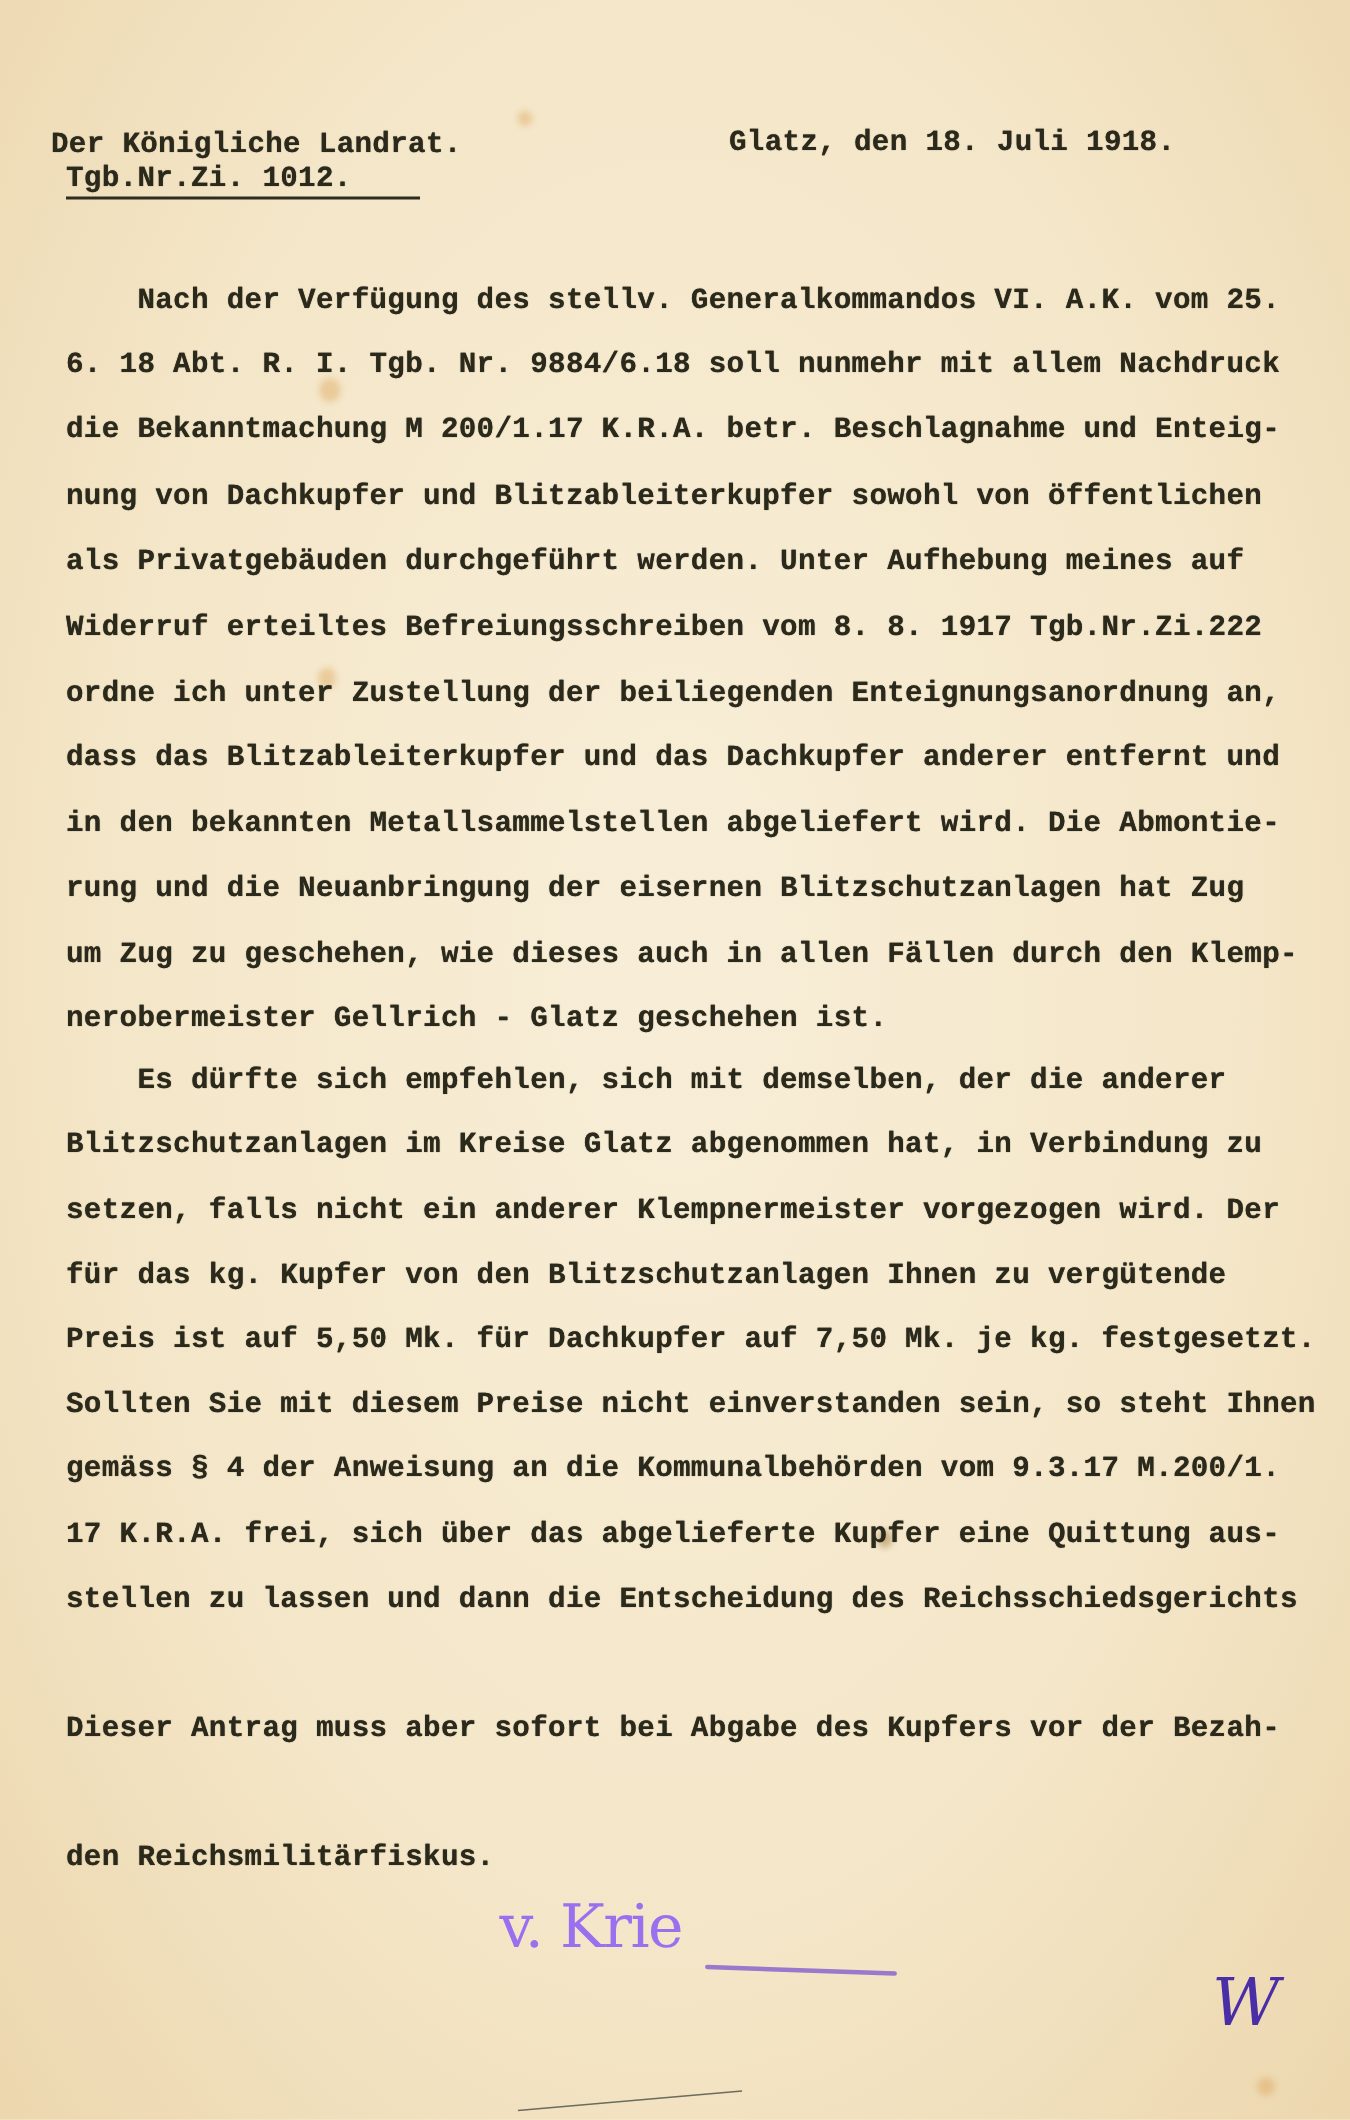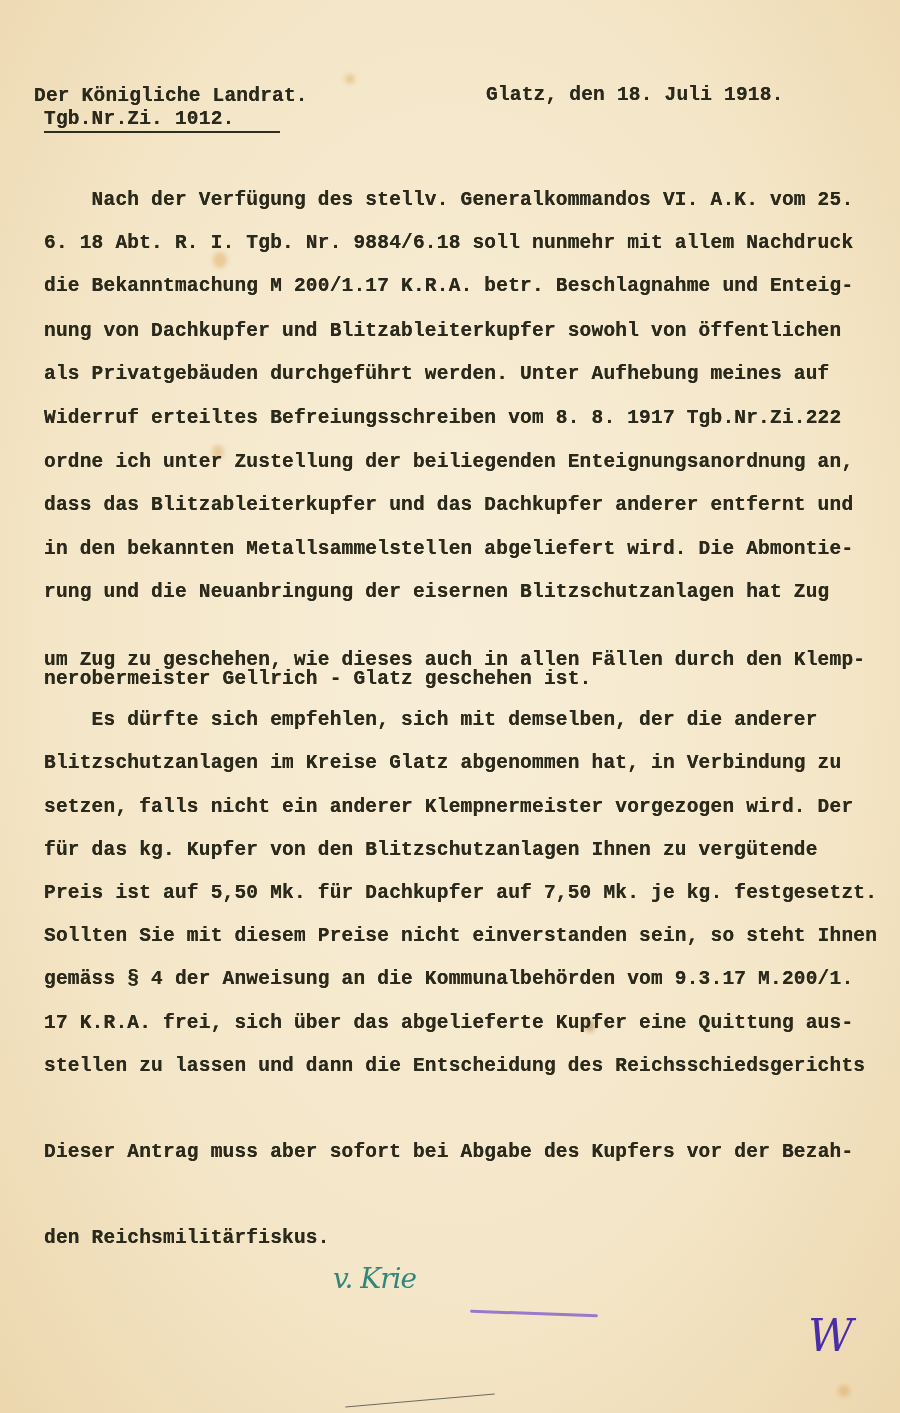--- a/index.html
+++ b/index.html
@@ -23,22 +23,22 @@
     color: #2a291b;
     text-shadow: 0 0 0.6px #3a3826;
   }
   .hdr-left { left: 34px; top: 84px; }
   .hdr-ref { left: 44px; top: 107px; }
   .hdr-ref-underline { position: absolute; left: 44px; top: 131px; width: 236px; height: 2px; background: #2e2d20; }
   .hdr-date { left: 486px; top: 83px; }
   .uline { text-decoration-thickness: 2px; text-underline-offset: 4px; }
   .sig {
     position: absolute; left: 333px; top: 1262px;
-    font-family: "DejaVu Serif", serif; font-style: italic;
-    font-size: 28px; color: #0f766e; opacity: 0.85;
+    font-family: "DejaVu Serif", serif; 
+    font-size: 40px; color: #8b5cf6; opacity: 0.85;
     letter-spacing: -1px;
   }
   .sig-tail { position: absolute; left: 470px; top: 1312px; width: 128px; height: 3px; background: #9a78cc; transform: rotate(2deg); border-radius: 2px; }
   .initial {
     position: absolute; left: 808px; top: 1310px;
     font-family: "DejaVu Serif", serif; font-style: italic;
     font-size: 44px; color: #4a2ea8;
   }
   .stain { position: absolute; border-radius: 50%; background: rgba(214,150,60,0.35); filter: blur(2px); }
   .pencil { position: absolute; left: 345px; top: 1400px; width: 150px; height: 1px; background: #6b6b5e; transform: rotate(-5deg); }
@@ -62,21 +62,21 @@
   <div class="line" style="left:44px;top:188px;">    Nach der Verfügung des stellv. Generalkommandos VI. A.K. vom 25.</div>
   <div class="line" style="left:44px;top:231px;">6. 18 Abt. R. I. Tgb. Nr. 9884/6.18 soll nunmehr mit allem Nachdruck</div>
   <div class="line" style="left:44px;top:274px;">die Bekanntmachung M 200/1.17 K.R.A. betr. Beschlagnahme und Enteig-</div>
   <div class="line" style="left:44px;top:319px;">nung von Dachkupfer und Blitzableiterkupfer sowohl von öffentlichen</div>
   <div class="line" style="left:44px;top:362px;">als Privatgebäuden durchgeführt werden. Unter Aufhebung meines auf</div>
   <div class="line" style="left:44px;top:406px;">Widerruf erteiltes Befreiungsschreiben vom 8. 8. 1917 Tgb.Nr.Zi.222</div>
   <div class="line" style="left:44px;top:450px;">ordne ich unter Zustellung der beiliegenden Enteignungsanordnung an,</div>
   <div class="line" style="left:44px;top:493px;">dass das Blitzableiterkupfer und das Dachkupfer anderer entfernt und</div>
   <div class="line" style="left:44px;top:537px;">in den bekannten Metallsammelstellen abgeliefert wird. Die Abmontie-</div>
   <div class="line" style="left:44px;top:580px;">rung und die Neuanbringung der eisernen Blitzschutzanlagen hat Zug</div>
-  <div class="line" style="left:44px;top:648px;">um Zug zu geschehen, wie dieses auch in allen Fällen durch den Klemp-</div>
+  <div class="line" style="left:44px;top:624px;">um Zug zu geschehen, wie dieses auch in allen Fällen durch den Klemp-</div>
   <div class="line" style="left:44px;top:667px;text-align:right;">nerobermeister Gellrich - Glatz geschehen ist.</div>
 
   <div class="line" style="left:44px;top:708px;">    Es dürfte sich empfehlen, sich mit demselben, der die anderer</div>
   <div class="line" style="left:44px;top:751px;">Blitzschutzanlagen im Kreise Glatz abgenommen hat, in Verbindung zu</div>
   <div class="line" style="left:44px;top:795px;">setzen, falls nicht ein anderer Klempnermeister vorgezogen wird. Der</div>
   <div class="line" style="left:44px;top:838px;">für das kg. Kupfer von den Blitzschutzanlagen Ihnen zu vergütende</div>
   <div class="line" style="left:44px;top:881px;">Preis ist auf 5,50 Mk. für Dachkupfer auf 7,50 Mk. je kg. festgesetzt.</div>
   <div class="line" style="left:44px;top:924px;">Sollten Sie mit diesem Preise nicht einverstanden sein, so steht Ihnen</div>
   <div class="line" style="left:44px;top:967px;">gemäss § 4 der Anweisung an die Kommunalbehörden vom 9.3.17 M.200/1.</div>
   <div class="line" style="left:44px;top:1011px;">17 K.R.A. frei, sich über das abgelieferte Kupfer eine Quittung aus-</div>

